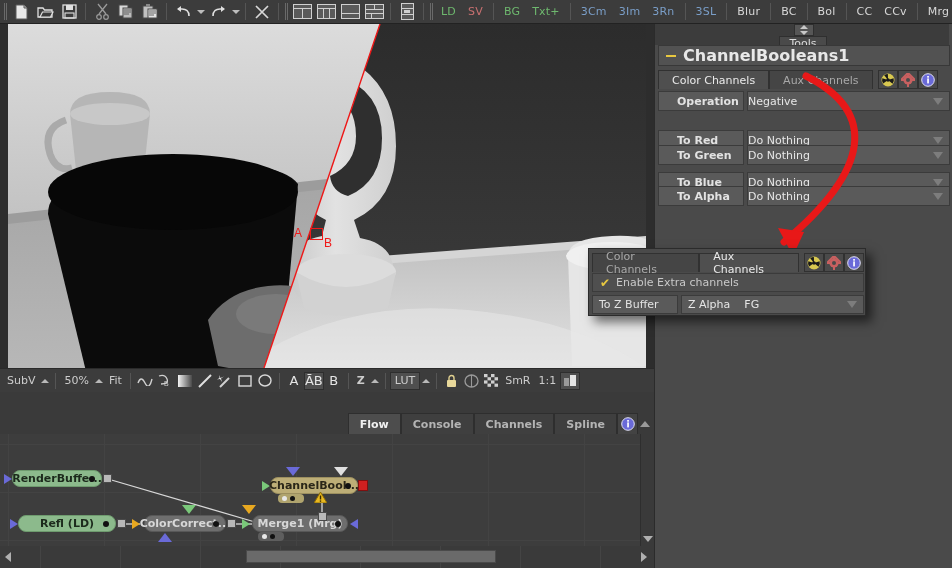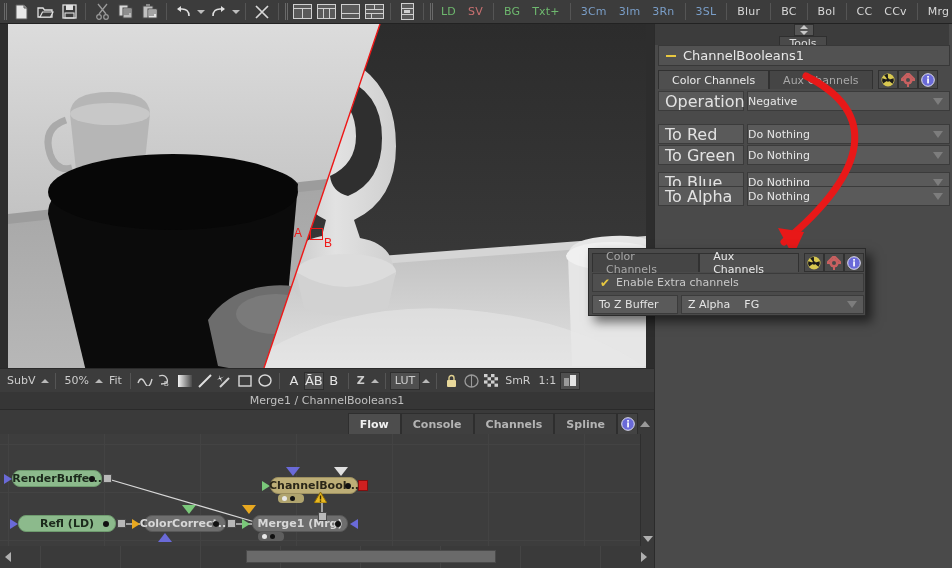--- a/index.html
+++ b/index.html
@@ -78,32 +78,32 @@
     background:#4a4a4a; color:#dcdcdc;
     border:1px solid #2f2f2f; border-bottom:none;
   }
   .rp-tab.inactive { background:#414141; color:#a0a0a0; }
   #tool-header {
     position:absolute; left:3px; top:21px; width:292px; height:21px;
     background:#525252; border:1px solid #383838;
     display:flex; align-items:center; gap:7px; padding-left:7px;
   }
   #tool-header .dash { width:10px; height:2px; background:#e8c840; }
-  #tool-header .tname { font-size:13px; font-weight:normal; color:#e8e8e8; }
+  #tool-header .tname { font-size:16px; font-weight:bold; color:#e8e8e8; }
 
   #ctrl-tabrow { position:absolute; left:3px; top:45px; width:292px; height:20px; display:flex; align-items:flex-end;}
   .ct-tab { height:19px; padding:0 13px; display:flex;align-items:center;font-size:11px;
     border:1px solid #313131; border-bottom:none; }
   .ct-tab.on { background:#4f4f4f; color:#eaeaea; }
   .ct-tab.off { background:#454545; color:#a8a8a8; }
   .ct-icons { display:flex; margin-left:5px; }
   .ct-ibox { width:20px; height:19px; background:#4a4a4a; border:1px solid #313131; display:flex;align-items:center;justify-content:center; }
 
   .row { position:absolute; left:3px; width:292px; height:20px; display:flex; align-items:center;}
-  .row .lbl { width:86px; height:20px; background:#5a5a5a; border:1px solid #3b3b3b; display:flex;align-items:center;padding-left:6px; font-size:16px; color:#e2e2e2;}
+  .row .lbl { width:86px; height:20px; background:#5a5a5a; border:1px solid #3b3b3b; display:flex;align-items:center;padding-left:18px; font-size:11px; color:#e2e2e2;font-weight:bold;}
   .row .combo { flex:1; height:20px; margin-left:3px; background:#5a5a5a; border:1px solid #3b3b3b; display:flex;align-items:center; font-size:11px; color:#e6e6e6; position:relative;}
   .row .combo .tri { position:absolute; right:6px; top:6px; border-left:5px solid transparent;border-right:5px solid transparent;border-top:7px solid #7d7d7d; }
 
   
   #popup {
     position:absolute; left:588px; top:248px; width:278px; height:68px;
     background:#4a4a4a; border:1px solid #2b2b2b;
     box-shadow:6px 6px 10px rgba(0,0,0,.55);
   }
   #pop-tabrow { position:absolute; left:3px; top:3px; width:272px; height:20px; display:flex; align-items:flex-end;}
@@ -474,23 +474,20 @@
     <div class="vb-txt">SmR</div>
     <div class="vb-txt">1:1</div>
     <div class="vb-ico vb-box">
       <svg width="13" height="11" viewBox="0 0 13 11">
           <rect x="0" y="3" width="5" height="8" fill="#9a9a9a"></rect>
           <rect x="6" y="0" width="6" height="11" fill="#e4e4e4"></rect>
         </svg>
     </div>
   </div>
 
-  <div id="statusbar">
-    <span>Merge1 / ChannelBooleans1</span>
-  </div>
 
   <div id="rightpanel">
 
     <div id="rp-head">
       <div class="spinner">
           <div class="up"></div>
           <div class="dn"></div>
         </div>
       <div style="flex:1"></div>
       <div class="rp-tab">Tools</div>
@@ -538,21 +535,21 @@
     </div>
 
     <div id="rp-rows">
         <div class="row" style="top: 67px;">
           <div class="lbl">Operation</div>
           <div class="combo">
             <span>Negative</span>
             <span class="tri"></span>
           </div>
         </div>
-        <div class="row" style="top: 100px; align-items: flex-end;">
+        <div class="row" style="top: 106px; align-items: flex-end;">
           <div class="lbl">To Red</div>
           <div class="combo">
             <span>Do Nothing</span>
             <span class="tri"></span>
           </div>
         </div>
         <div class="row" style="top: 121px;">
           <div class="lbl">To Green</div>
           <div class="combo">
             <span>Do Nothing</span>

